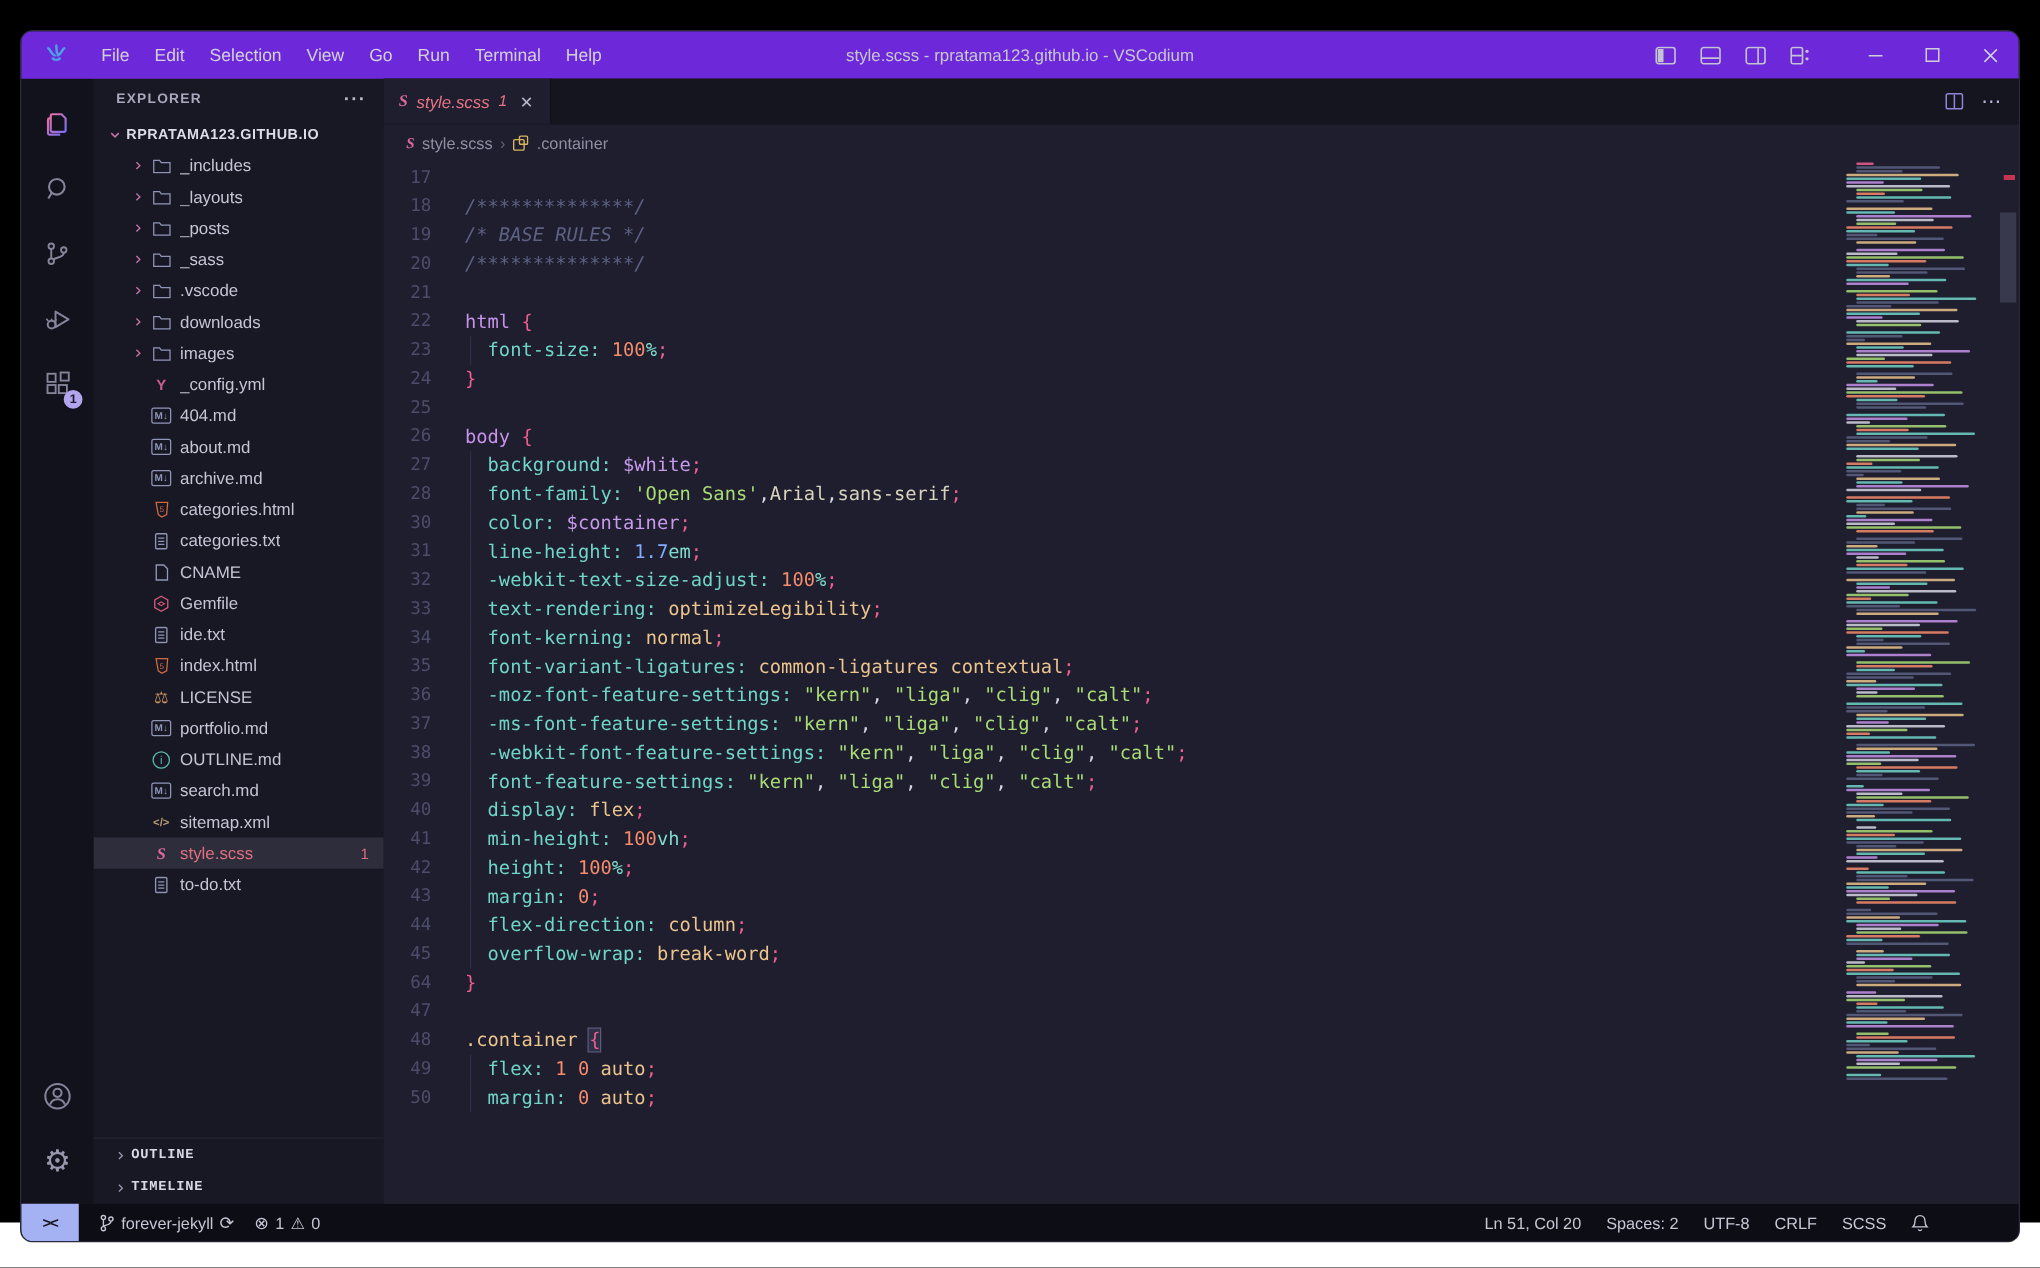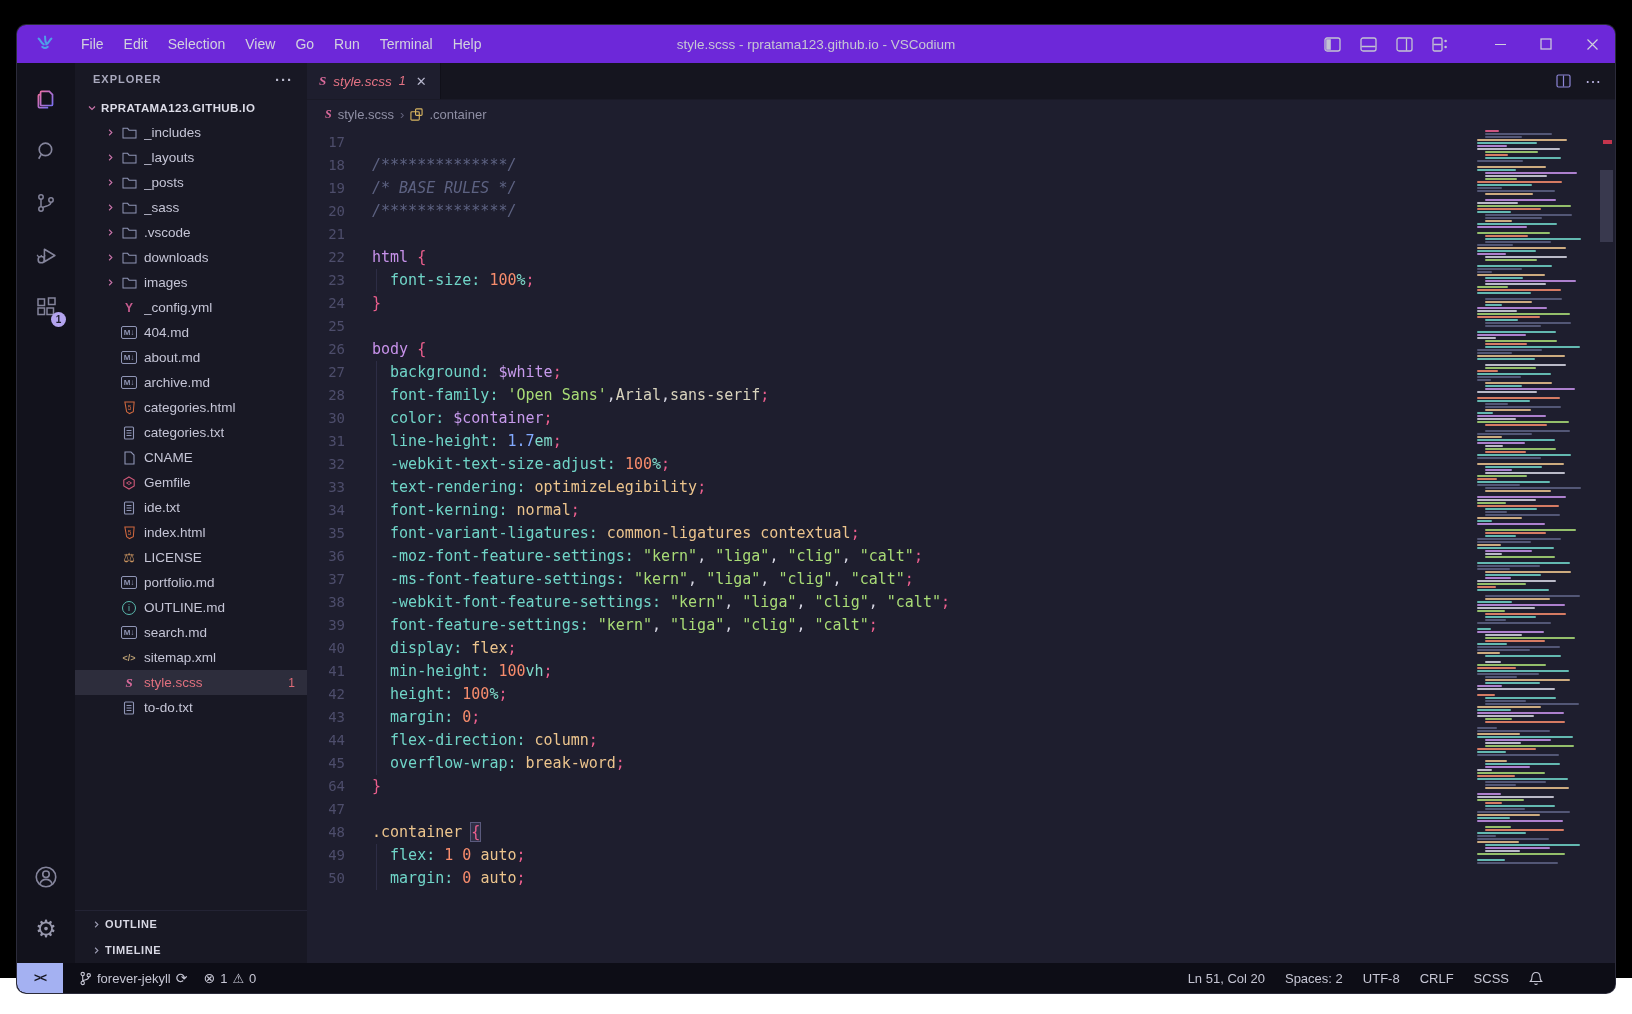--- a/index.html
+++ b/index.html
@@ -41,21 +41,21 @@
   .trow .ticon{width:20px;display:flex;justify-content:center;align-items:center;flex:0 0 auto;margin-right:5px;}
   .trow .tlabel{overflow:hidden;text-overflow:ellipsis;}
   .trow .tbadge{margin-left:auto;margin-right:12px;color:#de6b78;font-size:12px;}
   .root-row{height:25px;display:flex;align-items:center;padding-left:8px;color:#dcdce8;font-weight:bold;
     font-size:11.5px;letter-spacing:.4px;}
   .root-row .chev{width:18px;display:flex;justify-content:center;color:#c873a9;}
   .indent-folder{padding-left:26px;}
   .indent-file{padding-left:44px;}
   .sb-bottom{margin-top:auto;border-top:1px solid #232334;}
   .sec-row{height:26px;display:flex;align-items:center;padding-left:12px;color:#d8d8e4;font-size:11px;
-    font-weight:bold;letter-spacing:.6px;}
+    font-weight:bold;letter-spacing:.6px;font-family:Liberation Mono, monospace;}
   .sec-row .chev{width:18px;display:flex;justify-content:center;color:#9a9ab0;}
 
   
   .ic{display:inline-flex;align-items:center;justify-content:center;}
   .ic-md{border:1px solid #8f95b5;color:#8f95b5;border-radius:2px;font-size:8px;padding:0 2px;height:11px;font-weight:bold;}
   .ic-yaml{color:#c75c8f;font-weight:bold;font-size:12px;}
   .ic-sass{color:#d96a9b;font-weight:bold;font-style:italic;font-size:13px;font-family:"Liberation Serif",serif;}
   .ic-xml{color:#b89d72;font-size:9px;font-weight:bold;}
   .ic-lic{color:#c9935f;font-size:13px;}
   .ic-info{border:1px solid #5bbcb0;color:#5bbcb0;border-radius:50%;width:12px;height:12px;font-size:9px;line-height:12px;text-align:center;}

